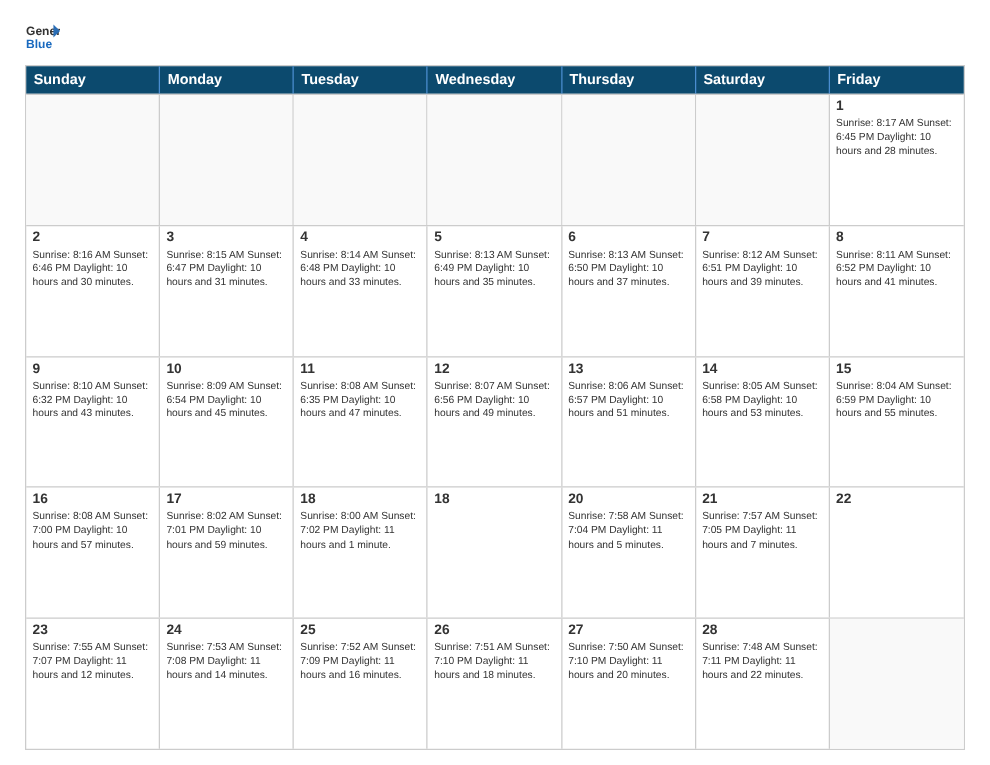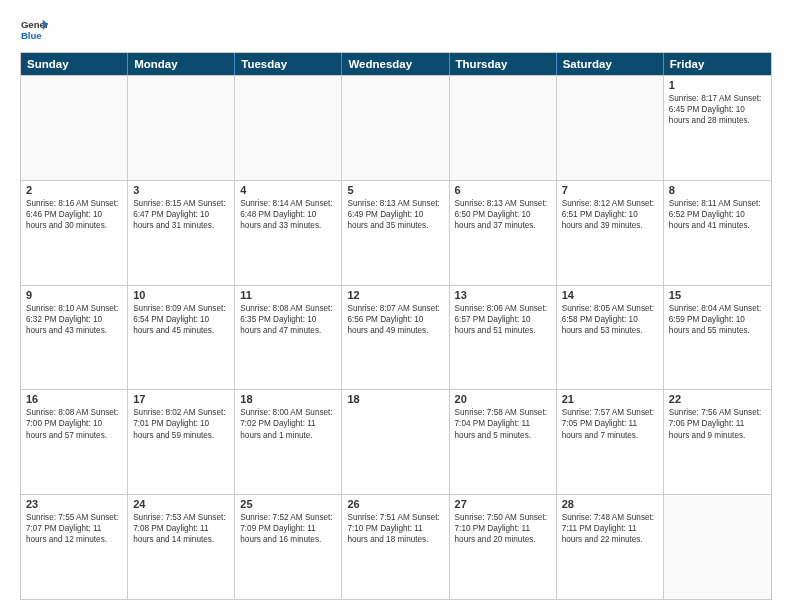--- a/index.html
+++ b/index.html
@@ -262,23 +262,20 @@
 Daylight: 11 hours and 5 minutes.</div>
           </div>
           <div class="cal-cell">
             <span class="cal-day-num">21</span>
             <div class="cal-info">Sunrise: 7:57 AM
 Sunset: 7:05 PM
 Daylight: 11 hours and 7 minutes.</div>
           </div>
           <div class="cal-cell">
             <span class="cal-day-num">22</span>
-            <div class="cal-info">Sunrise: 7:56 AM
-Sunset: 7:06 PM
-Daylight: 11 hours and 9 minutes.</div>
           </div>
         </div>
         <div class="cal-week">
           <div class="cal-cell">
             <span class="cal-day-num">23</span>
             <div class="cal-info">Sunrise: 7:55 AM
 Sunset: 7:07 PM
 Daylight: 11 hours and 12 minutes.</div>
           </div>
           <div class="cal-cell">

